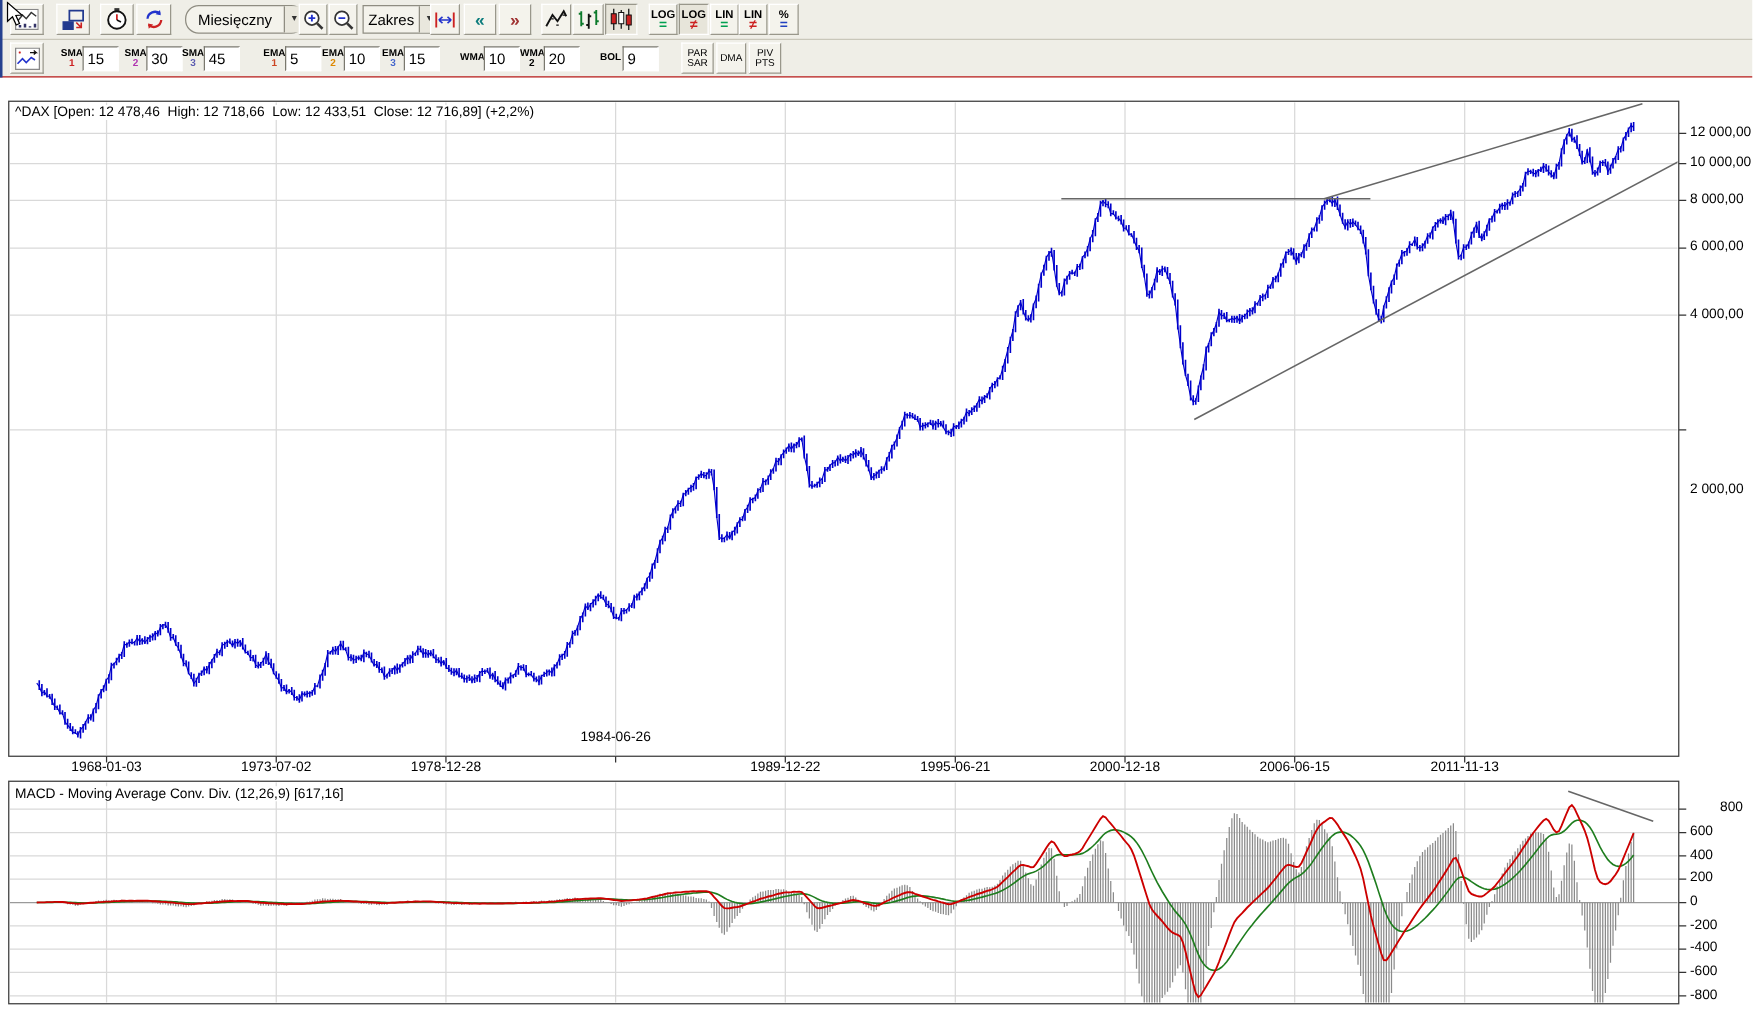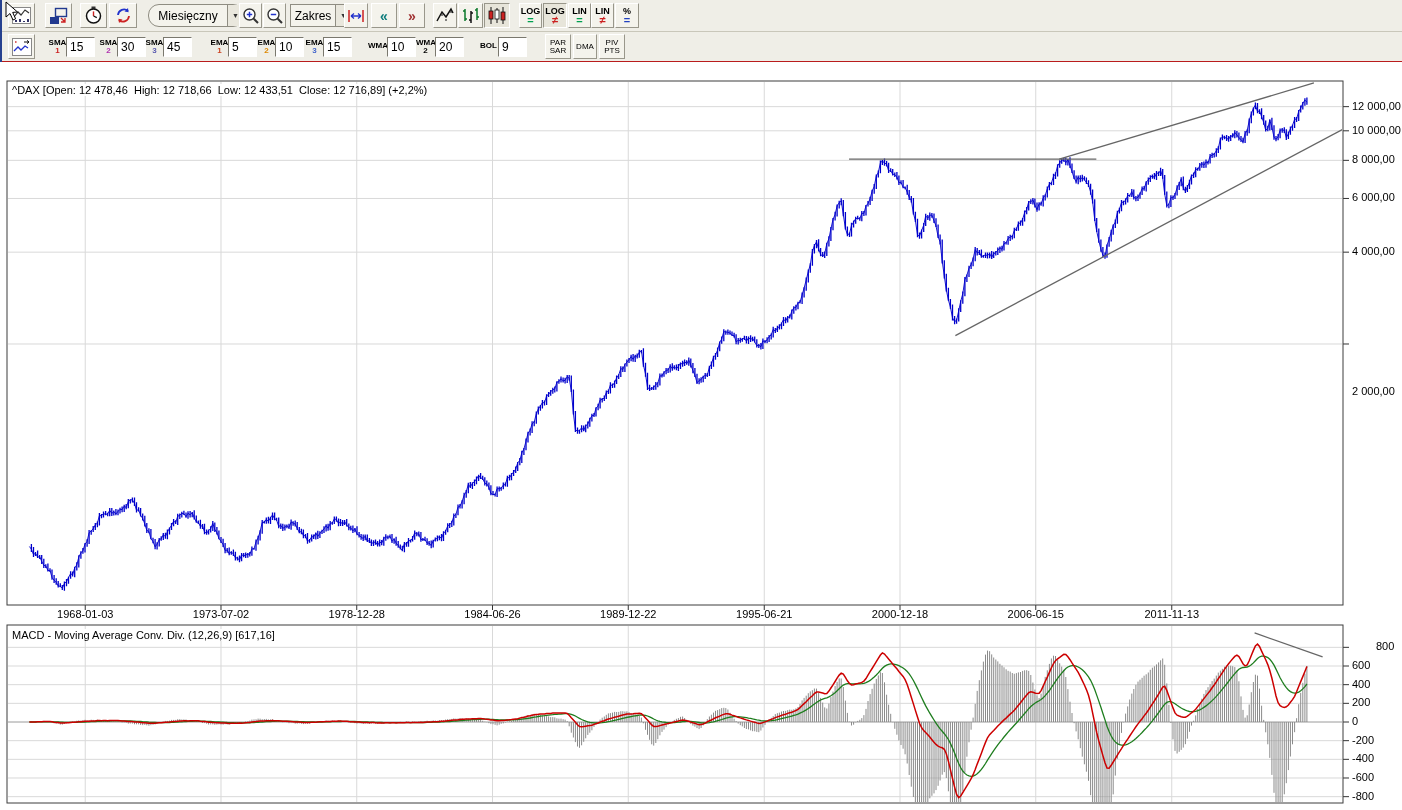--- a/index.html
+++ b/index.html
@@ -292,21 +292,21 @@
 <div id="labels">
     <div class="ylab" style="left: 1352px; top: 99.6497px;">12 000,00</div>
     <div class="ylab" style="left: 1352px; top: 123.8px;">10 000,00</div>
     <div class="ylab" style="left: 1352px; top: 153.358px;">8 000,00</div>
     <div class="ylab" style="left: 1352px; top: 191.464px;">6 000,00</div>
     <div class="ylab" style="left: 1352px; top: 245.172px;">4 000,00</div>
     <div class="ylab" style="left: 1352px; top: 336.986px; margin-top: 48px;">2 000,00</div>
     <div class="xlab" style="left: 45.2473px; top: 608px;">1968-01-03</div>
     <div class="xlab" style="left: 180.999px; top: 608px;">1973-07-02</div>
     <div class="xlab" style="left: 316.75px; top: 608px;">1978-12-28</div>
-    <div class="xlab" style="left: 452.501px; top: 608px;">1984-06-26</div>
+    <div class="xlab" style="left: 452.501px; top: 584px;">1984-06-26</div>
     <div class="xlab" style="left: 588.252px; top: 608px;">1989-12-22</div>
     <div class="xlab" style="left: 724.251px; top: 608px;">1995-06-21</div>
     <div class="xlab" style="left: 860.002px; top: 608px;">2000-12-18</div>
     <div class="xlab" style="left: 995.753px; top: 608px;">2006-06-15</div>
     <div class="xlab" style="left: 1131.75px; top: 608px;">2011-11-13</div>
     <div class="ylab" style="left: 1352px; top: 640.336px; padding-left: 24px;">800</div>
     <div class="ylab" style="left: 1352px; top: 659.002px;">600</div>
     <div class="ylab" style="left: 1352px; top: 677.668px;">400</div>
     <div class="ylab" style="left: 1352px; top: 696.334px;">200</div>
     <div class="ylab" style="left: 1352px; top: 715px;">0</div>

